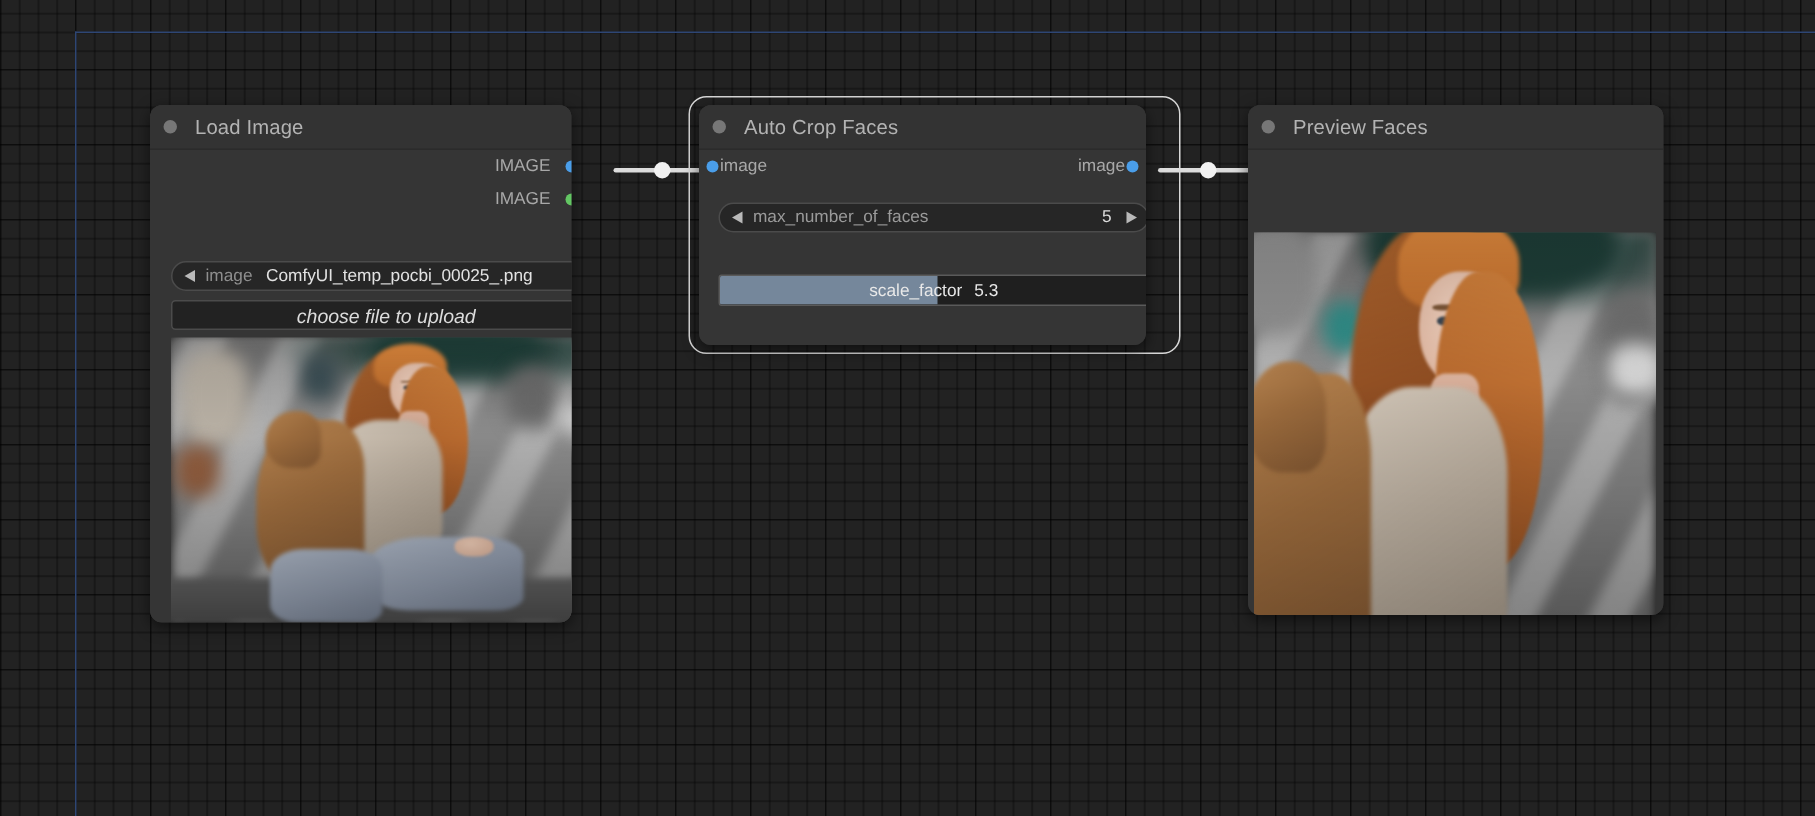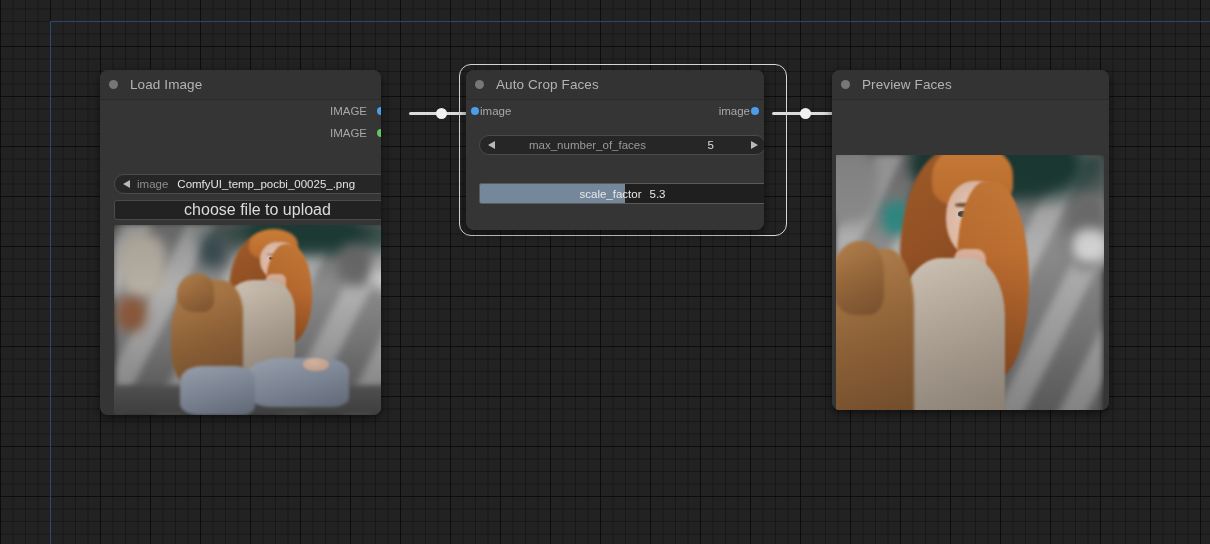--- a/index.html
+++ b/index.html
@@ -151,22 +151,23 @@
   .widget.centered .w-val-c  { font-size: 11.5px; color: #e2e2e2; }
 
   
   .widget.button {
     justify-content: center;
     background: #222222;
     border: 1px solid #4b4b4b;
     border-radius: 3px;
   }
   .widget.button .btn-label {
-    font-size: 16px;
+    font-size: 13px;
     color: #dcdcdc;
+    font-style: italic;
   }
 
   
   .widget.slider {
     background: #1f1f1f;
     border: 1px solid #5a5a5a;
     border-radius: 2px;
     justify-content: center;
   }
   .slider-fill {
@@ -411,21 +412,21 @@
 
     <div class="node-body" style="height:130px;">
 
       <div class="slot-row" style="padding:0 14px;">
         <div class="slot-dot blue" style="left:5px; top:7px;"></div>
         <div class="slot-label">image</div>
         <div class="slot-label out">image</div>
         <div class="slot-dot blue" style="right:5px; top:7px;"></div>
       </div>
 
-      <div class="widget pill" style="left:13px; top:35px; width:287px;gap:27px;">
+      <div class="widget pill" style="left:13px; top:35px; width:287px;">
         <div class="w-arrow left">
             <div class="tri"></div>
           </div>
         <span class="w-name">max_number_of_faces</span>
         <span class="w-value">5</span>
         <div class="w-arrow right">
             <div class="tri"></div>
           </div>
       </div>
 

